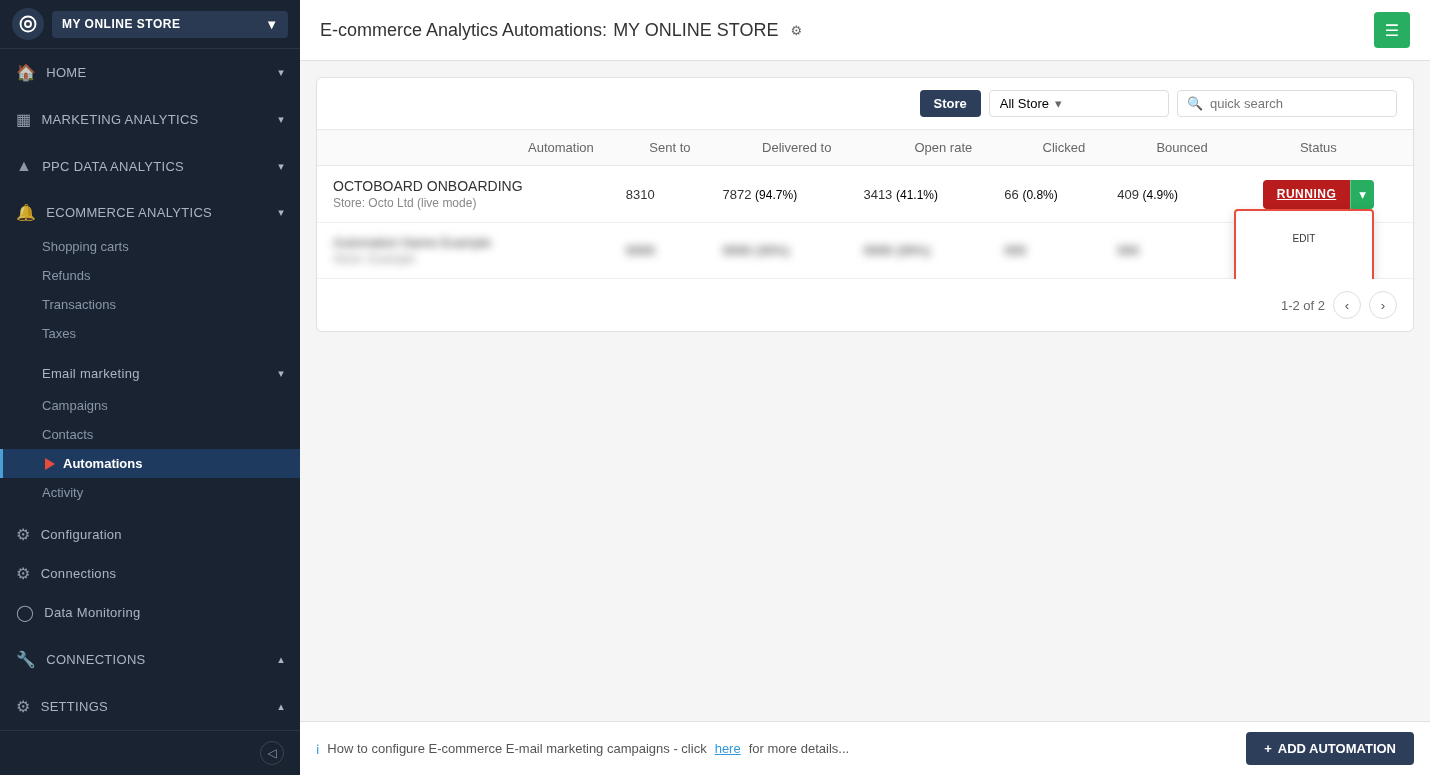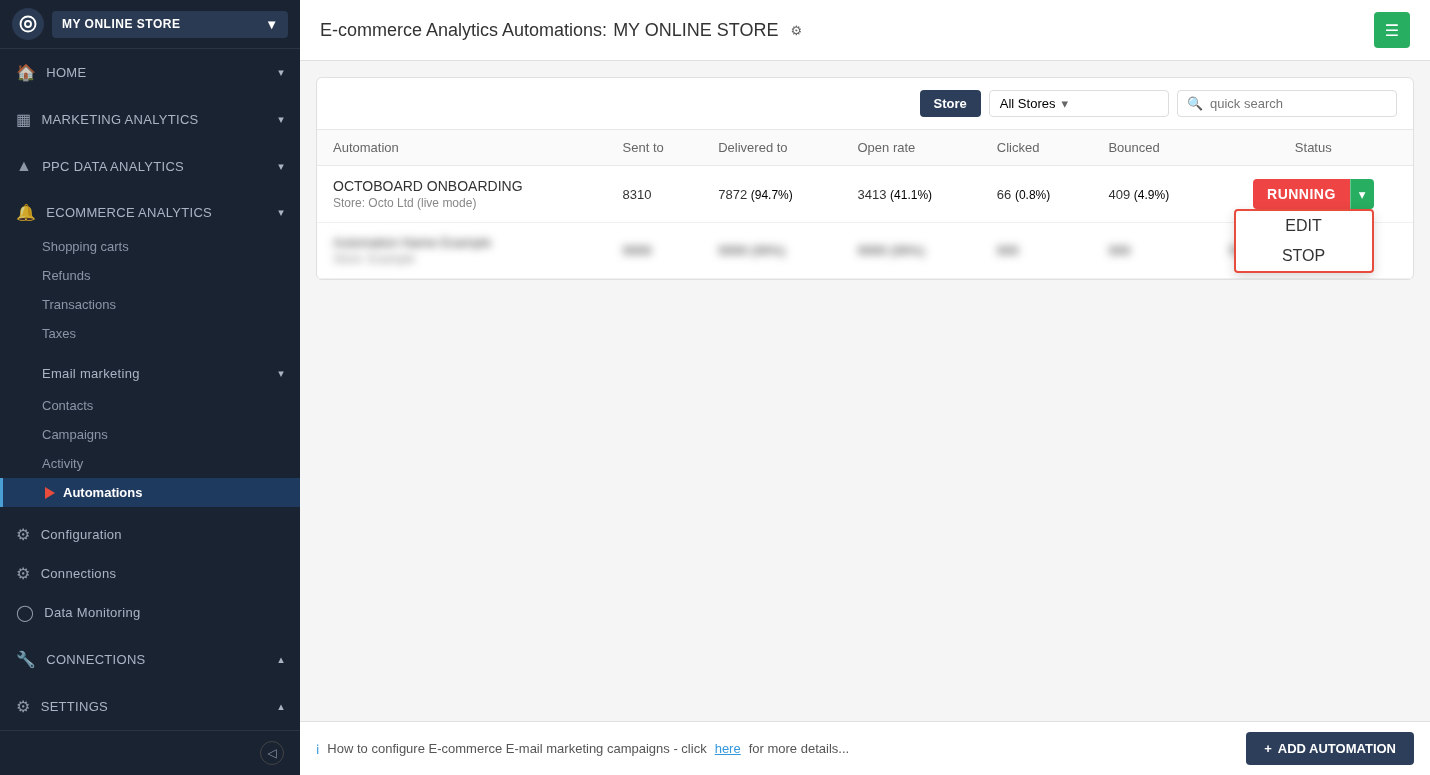--- a/index.html
+++ b/index.html
@@ -151,49 +151,50 @@
       min-width: 150px;
     }
     .search-box input {
       border: none; outline: none; font-size: 13px; color: #999; width: 100%;
     }
 
     
     .table-container { overflow-x: auto; }
     table { width: 100%; border-collapse: collapse; }
     th {
-      text-align: left;
+      text-align: right;
       padding: 10px 16px;
       color: #666;
       font-weight: 500;
       font-size: 13px;
       background: #fafafa;
       border-bottom: 1px solid #e8e8e8;
     }
     td {
       padding: 12px 16px;
       border-bottom: 1px solid #f0f0f0;
       font-size: 13px;
       color: #333;
       vertical-align: middle;
     }
     .automation-name { font-weight: 400; font-size: 14px; }
     .automation-store { color: #888; font-size: 12px; margin-top: 2px; }
     .pct { color: #000000; font-size: 12px; }
     .blurred { filter: blur(4px); user-select: none; }
     .running-btn {
-      background: #ef4444;
+      background: #b91c1c;
       color: white;
       border: none;
       border-radius: 4px 0 0 4px;
       padding: 7px 14px;
-      font-size: 14px;
+      font-size: 12px;
       font-weight: 700;
       cursor: pointer;
       letter-spacing: 0.5px;
+      text-decoration: underline;
     }
     .running-dropdown {
       background: #27ae60;
       color: white;
       border: none;
       border-left: 1px solid rgba(255,255,255,0.3);
       border-radius: 0 4px 4px 0;
       padding: 7px 8px;
       cursor: pointer;
     }
@@ -207,22 +208,22 @@
       top: 100%;
       right: 0;
       background: white;
       border: 2px solid #e74c3c;
       border-radius: 4px;
       min-width: 140px;
       z-index: 100;
       box-shadow: 0 4px 12px rgba(0,0,0,0.15);
     }
     .dropdown-menu-item {
-      padding: 6px 16px;
-      font-size: 16px;
+      padding: 22px 16px;
+      font-size: 10px;
       cursor: pointer;
       color: #333;
     }
 
     
     .nav-arrow {
       display: inline-block;
       width: 0; height: 0;
       border-top: 6px solid transparent;
       border-bottom: 6px solid transparent;
@@ -344,31 +345,31 @@
 
   <div class="nav-section">
     <div class="nav-item" style="padding-left:42px; font-weight:400; font-size:13px;">
       <div class="nav-item-left">
         <span>Email marketing</span>
       </div>
       <span class="chevron-icon">▾</span>
     </div>
     <div class="sub-nav">
       <div class="sub-nav-item">
+        <span>Campaigns</span>
+      </div>
+      <div class="sub-nav-item">
         <span>Contacts</span>
-      </div>
-      <div class="sub-nav-item">
-        <span>Campaigns</span>
-      </div>
-      <div class="sub-nav-item">
-        <span>Activity</span>
       </div>
       <div class="sub-nav-item active" style="position:relative; display:flex; align-items:center;">
         <div class="nav-arrow"></div>
         <span>Automations</span>
+      </div>
+      <div class="sub-nav-item">
+        <span>Activity</span>
       </div>
     </div>
   </div>
 
   <div class="nav-section">
     <div class="nav-item">
       <div class="nav-item-left">
         <span class="nav-icon">⚙</span>
         <span>Configuration</span>
       </div>
@@ -425,21 +426,21 @@
       <button class="hamburger-btn">☰</button>
     </div>
   </div>
 
   <div class="content">
     <div class="card">
 
       <div class="card-toolbar">
         <div class="store-label">Store</div>
         <div class="store-dropdown">
-          <span>All Stores</span>
+          <span>All Store</span>
           <span class="chevron">▾</span>
         </div>
         <div class="search-box">
           <span>🔍</span>
           <input type="text" placeholder="quick search" style="">
         </div>
       </div>
 
       <div class="table-container">
         <table>
@@ -503,20 +504,25 @@
               <td><span class="blurred">9999 (99%)</span></td>
               <td><span class="blurred">9999 (99%)</span></td>
               <td><span class="blurred">999</span></td>
               <td><span class="blurred">999</span></td>
               <td><span class="blurred">RUNNING</span></td>
             </tr>
           </tbody>
         </table>
       </div>
 
+      <div class="table-footer">
+        <span>1-2 of 2</span>
+        <button class="page-btn">‹</button>
+        <button class="page-btn">›</button>
+      </div>
     </div>
   </div>
 
   <div class="bottom-bar">
     <div class="info-msg">
       <span class="info-icon">ℹ</span>
       <span>How to configure E-commerce E-mail marketing campaigns - click</span>
       <a href="#">here</a>
       <span>for more details...</span>
     </div>

